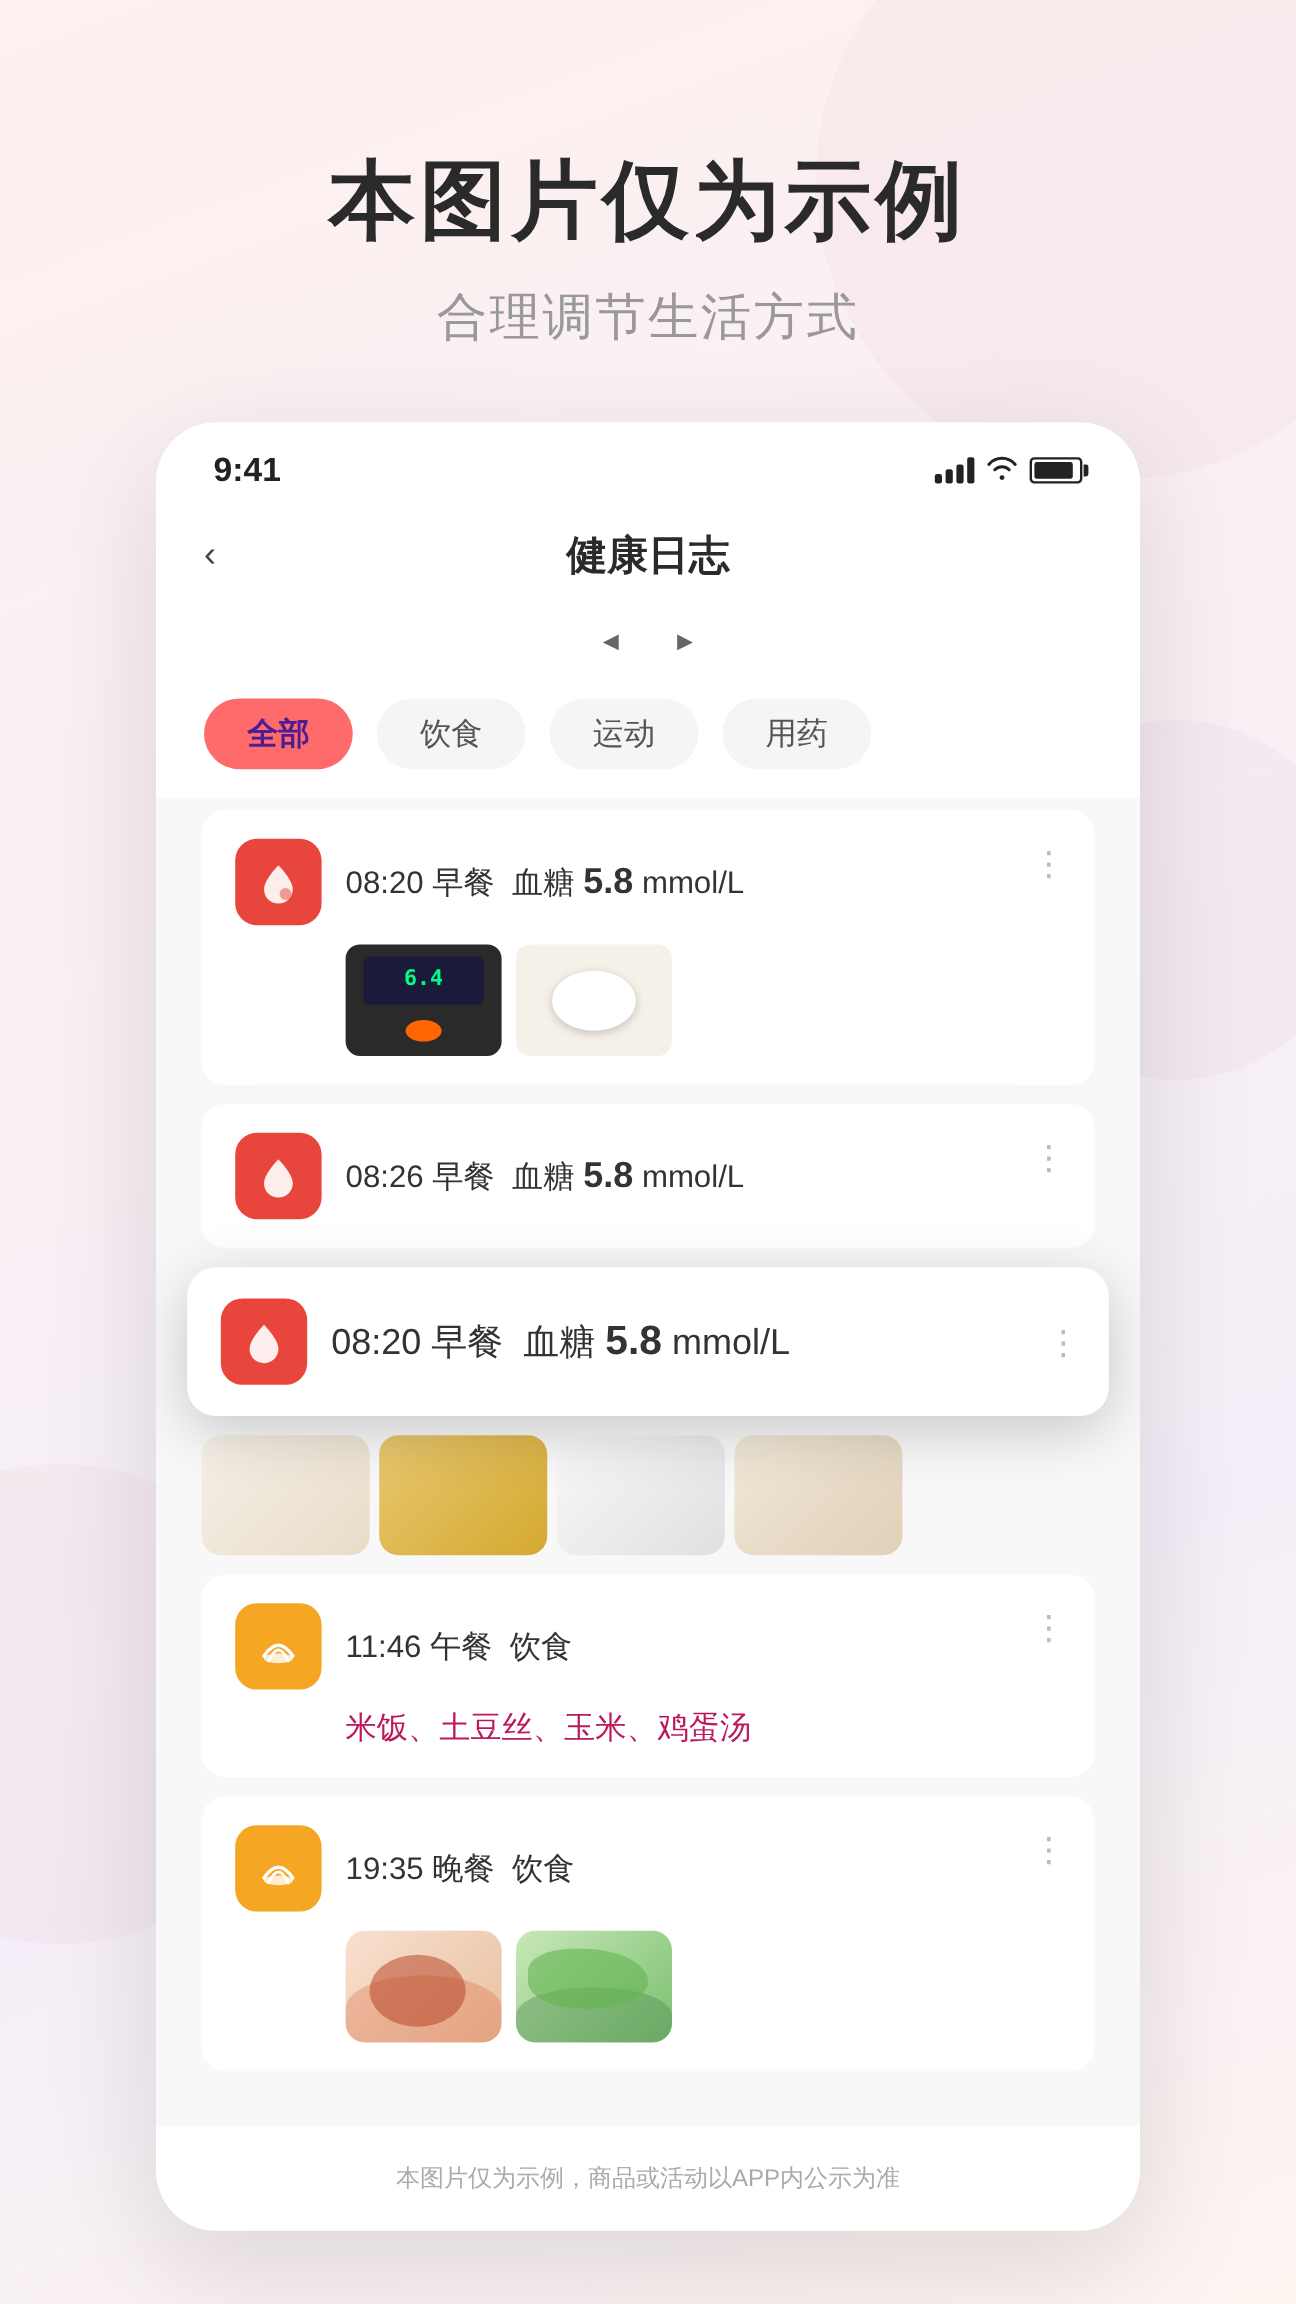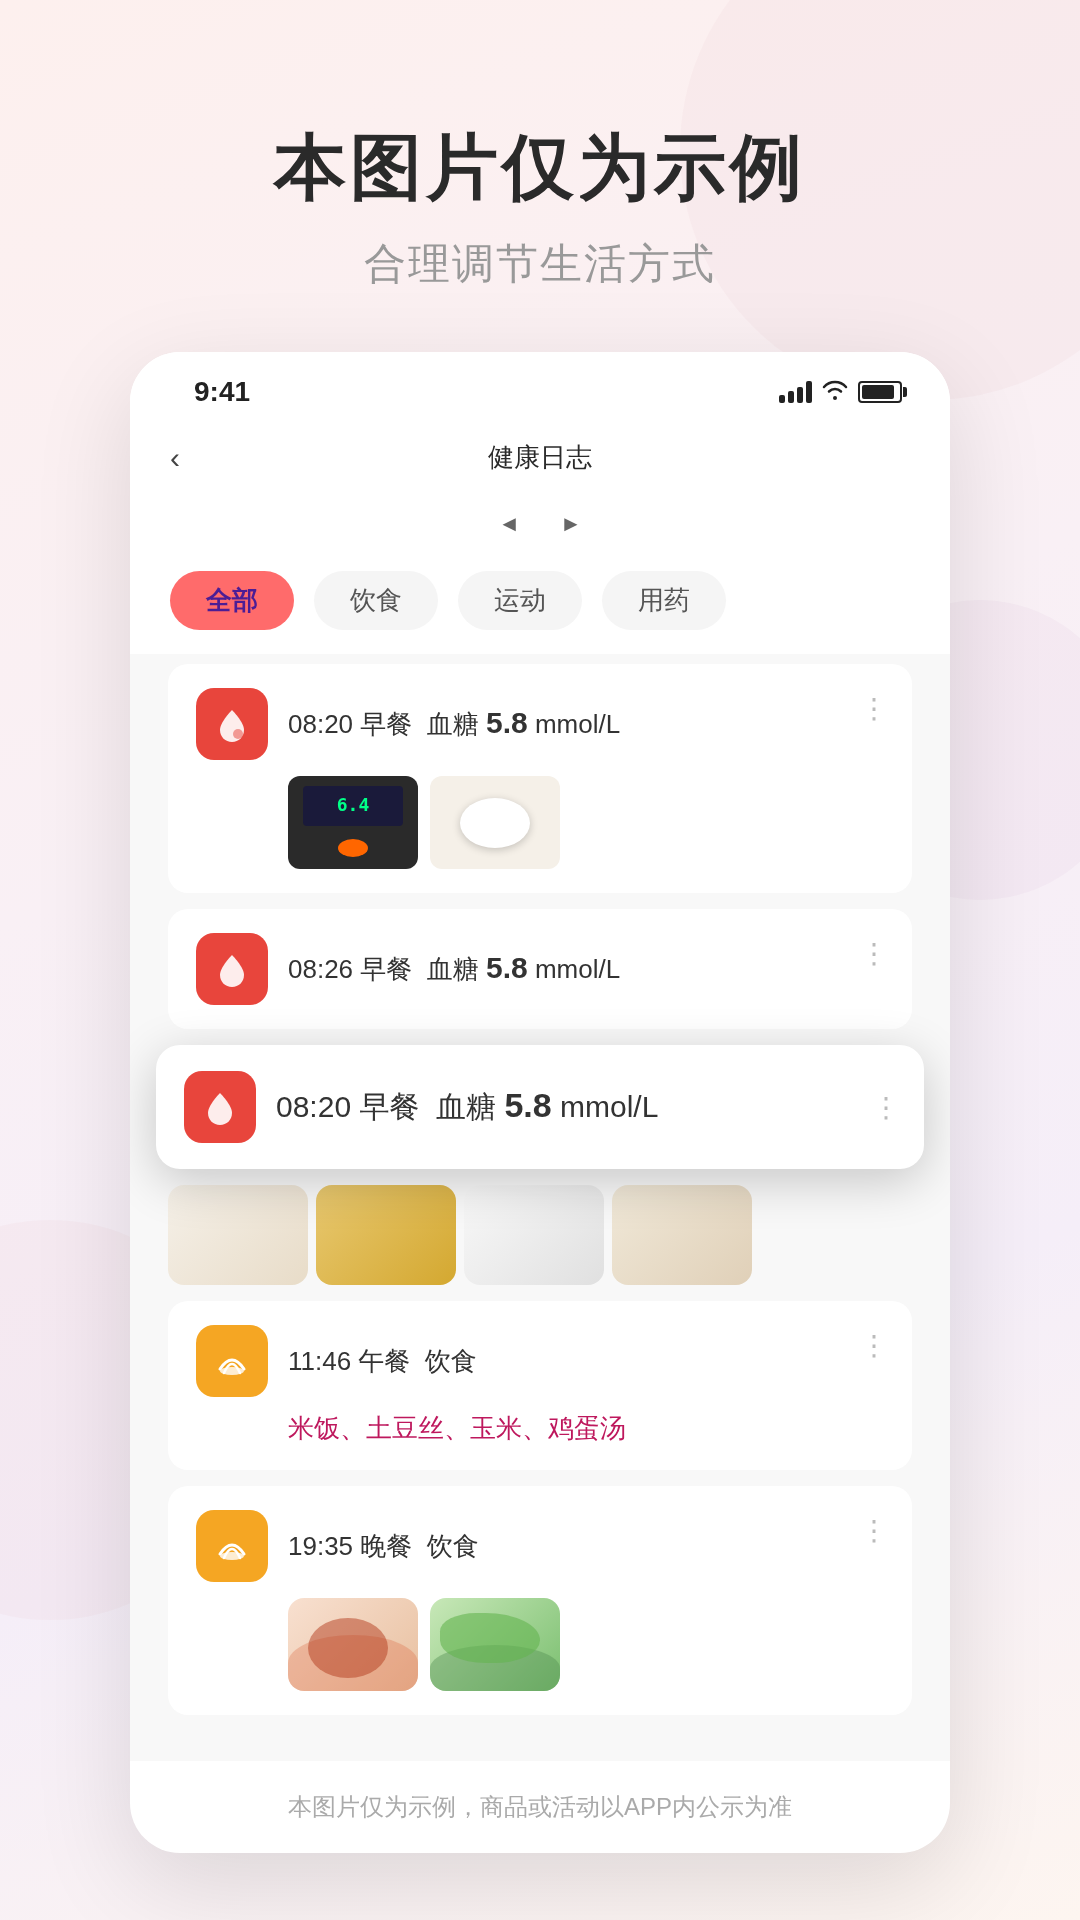--- a/index.html
+++ b/index.html
@@ -77,21 +77,20 @@
       display: flex;
       justify-content: space-between;
       align-items: center;
       padding: 24px 48px 16px;
       background: #fff;
     }
     .status-time {
       font-size: 28px;
       font-weight: 600;
       color: #222;
-      margin-left: 16px;
     }
     .status-icons {
       display: flex;
       align-items: center;
       gap: 10px;
     }
     .signal-bars {
       display: flex;
       align-items: flex-end;
       gap: 3px;
@@ -144,22 +143,22 @@
       background: #fff;
     }
     .back-btn {
       position: absolute;
       left: 40px;
       font-size: 30px;
       color: #444;
       cursor: pointer;
     }
     .app-title {
-      font-size: 26px;
-      font-weight: 400;
+      font-size: 34px;
+      font-weight: 700;
       color: #2a2a2a;
     }
 
     
     .date-selector {
       display: flex;
       align-items: center;
       justify-content: center;
       gap: 20px;
       padding: 12px 0 20px;
@@ -355,21 +354,21 @@
     }
     .images-row .entry-image {
       width: 140px;
       height: 100px;
     }
 
     
     .disclaimer {
       text-align: center;
       padding: 30px 40px;
-      font-size: 24px;
+      font-size: 20px;
       color: #aaa;
     }
   </style>
 </head>
 <body>
 
 <div class="bg-blob blob1"></div>
 <div class="bg-blob blob2"></div>
 <div class="bg-blob blob3"></div>
 

